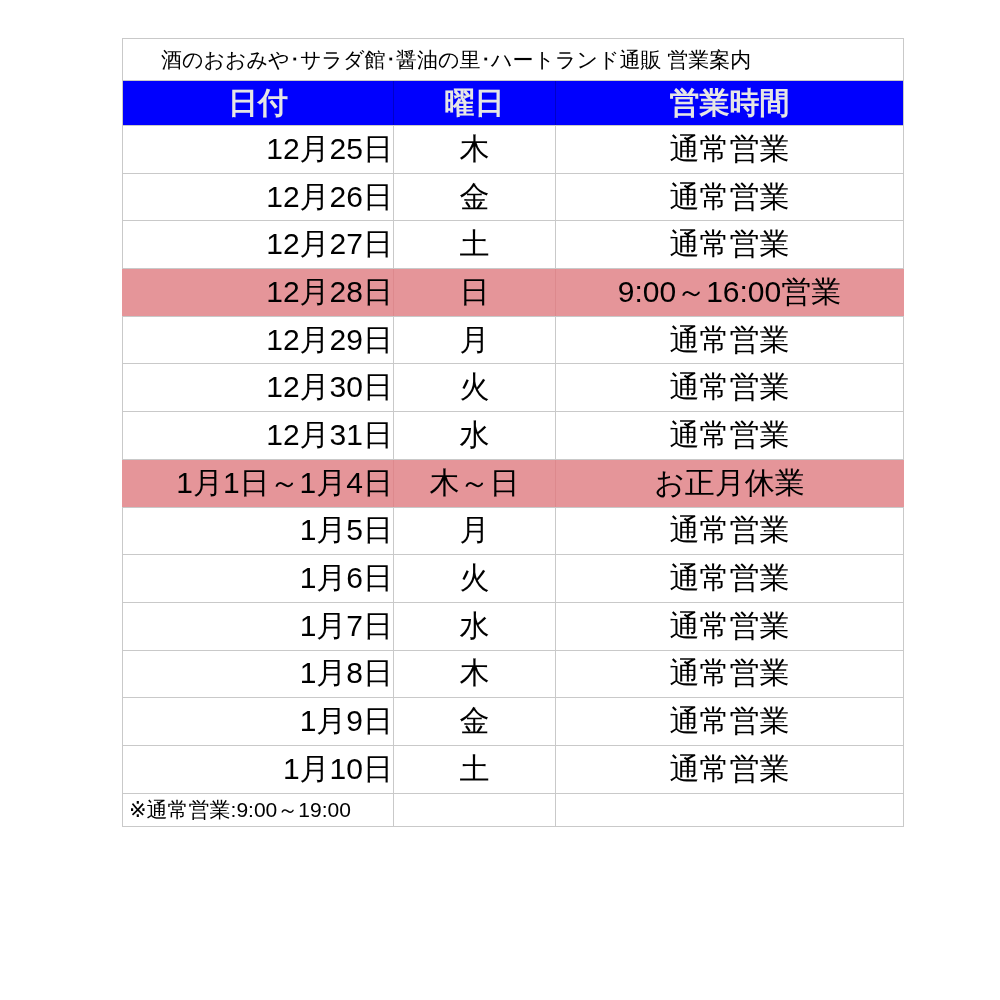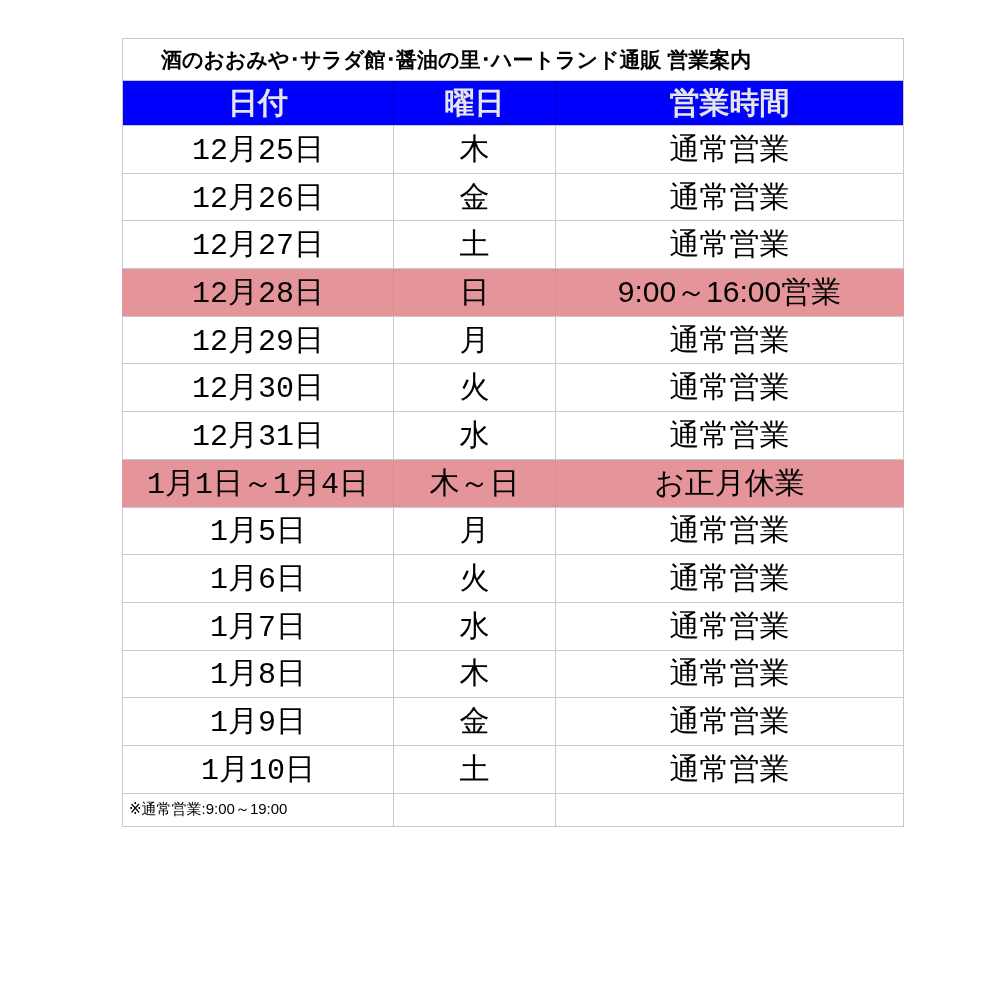--- a/index.html
+++ b/index.html
@@ -28,21 +28,21 @@
     border: 1px solid #c9c9c9;
     padding: 0;
     vertical-align: middle;
     overflow: hidden;
     white-space: nowrap;
   }
   
   tr.title-row td {
     height: 41px;
     font-size: 21px;
-    font-weight: 700;
+    font-weight: 400;
     text-align: left;
     padding-left: 38px;
     background: #ffffff;
   }
   
   tr.header-row th {
     height: 44px;
     background: #0000fe;
     color: #e5e5e5;
     font-size: 30px;
@@ -52,38 +52,38 @@
   tr.header-row th:not(:last-child) {
     border-right-color: #0000c8;
   }
   
   tr.data-row {
     height: 47.7px;
   }
   tr.data-row td {
     font-size: 30px;
   }
-  td.c-date  { text-align: center;  padding-right: 6px; font-family: Liberation Mono, monospace; }
+  td.c-date  { text-align: right;  padding-right: 6px; }
   td.c-day   { text-align: center; }
   td.c-hours { text-align: center;   padding-left: 10px; }
   
   tr.hl td {
     background: #e59599;
     border-left-color: #e59599;
     border-right-color: #e59599;
   }
   tr.hl td:not(:last-child) {
     border-right-color: #dd898d;
   }
   
   tr.footer-row {
     height: 33px;
   }
   tr.footer-row td {
-    font-size: 15px;
+    font-size: 21px;
     border-radius: 10px;
   }
   tr.footer-row td.footnote {
     text-align: left;
     padding-left: 6px;
   }
 </style>
 </head>
 <body>
 

